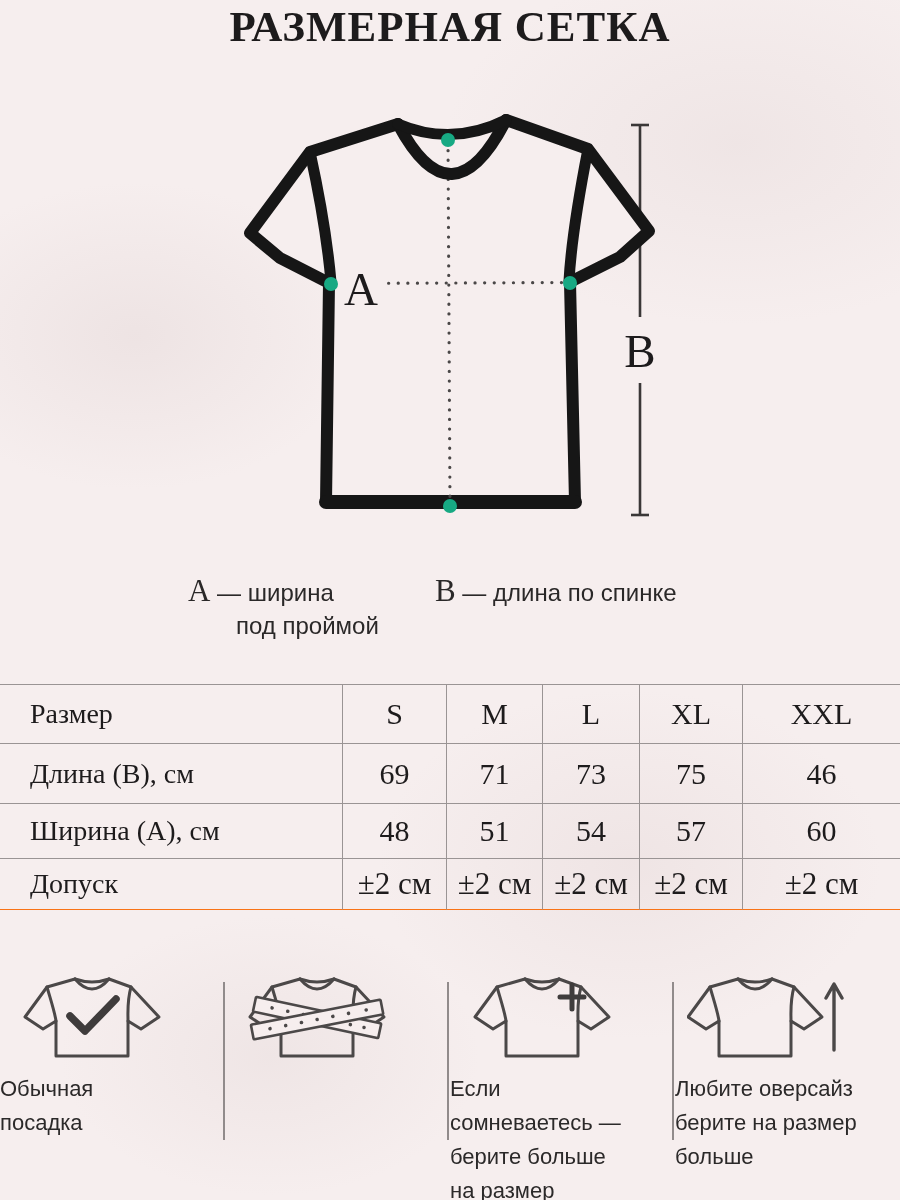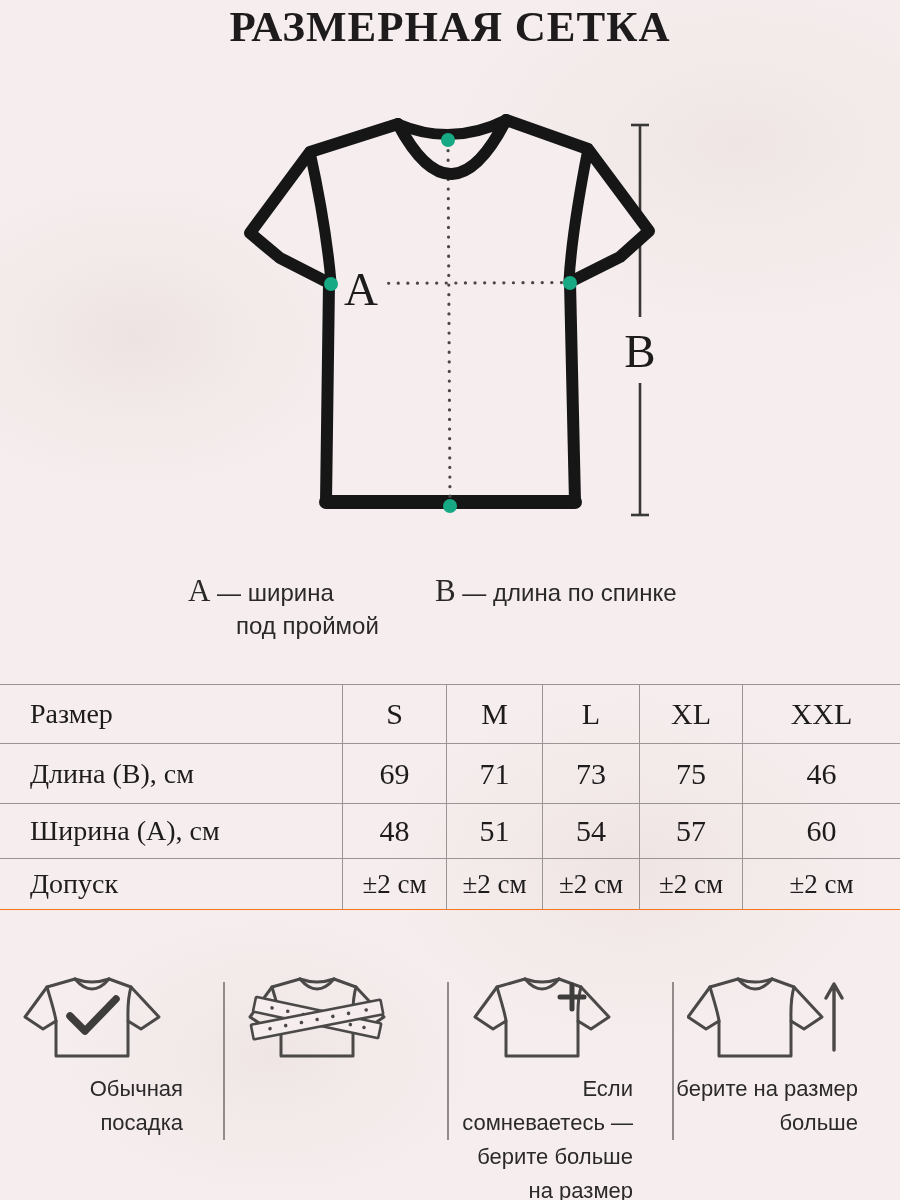--- a/index.html
+++ b/index.html
@@ -41,24 +41,24 @@
   }
   .size-table .cell {
     border-top:1px solid #9a9494;
     display:flex; align-items:center; justify-content:center;
     font-size:30px;
   }
   .size-table .cell.vline { border-right:1px solid #9a9494; }
   .size-table .cell.bottom { border-bottom:1px solid #f97316; }
   .size-table .rowlabel { justify-content:flex-start; padding-left:30px; font-size:28px; }
   .size-table .sizehead { font-size:30px; }
-  .size-table .tol { font-size:27px; }
+  .size-table .tol { font-size:31px; }
 
   
-  .fit-col { position:absolute; top:966px; width:183px; text-align:right; }
+  .fit-col { position:absolute; top:966px; width:183px; text-align:left; }
   .fit-col svg { display:block; margin:0 auto; }
   .fit-caption {
     margin-top:6px;
     font-family:"Liberation Sans", sans-serif;
     font-size:22px; line-height:34px; color:#2b2929;
   }
   .fit-divider { position:absolute; top:982px; width:2px; height:158px; background:#918b8b; }
 </style>
 </head>
 <body>
@@ -214,16 +214,17 @@
     <g transform="translate(-12 0)">
       <path d="M63,13 L35,21 L13,51 L31,63 L44,55 L44,90 L116,90 L116,55 L129,63 L147,51 L119,21 L97,13"></path>
       <path d="M63,13 Q80,33 97,13"></path>
         <path d="M63,13 Q80,19 97,13"></path>
       <path d="M35,21 C39,35 43,47 44,55"></path>
         <path d="M119,21 C115,35 116,47 116,55"></path>
     </g>
     <path d="M147,84 L147,22 M139,32 L147,18 L155,32" stroke-width="3.4"></path>
   </svg>
   <div class="fit-caption">
+    <div>Любите оверсайз</div>
     <div>берите на размер</div>
     <div>больше</div>
   </div>
 </div>
 
 </body></html>

